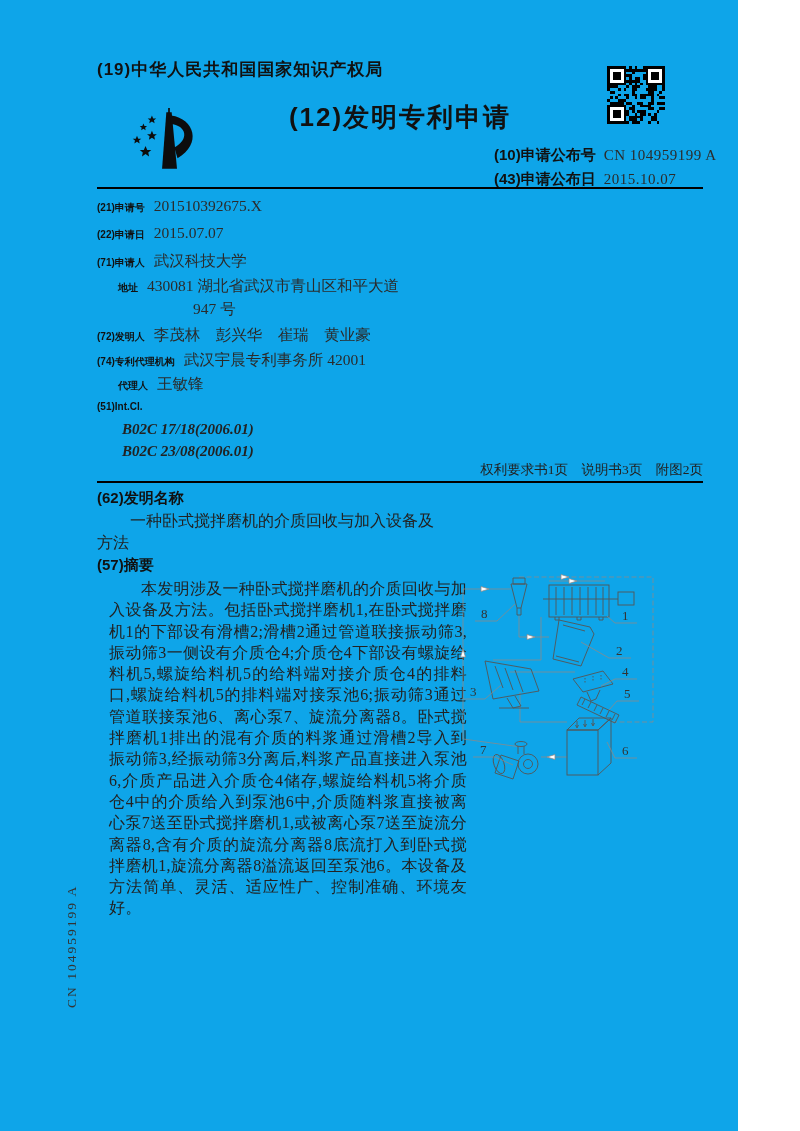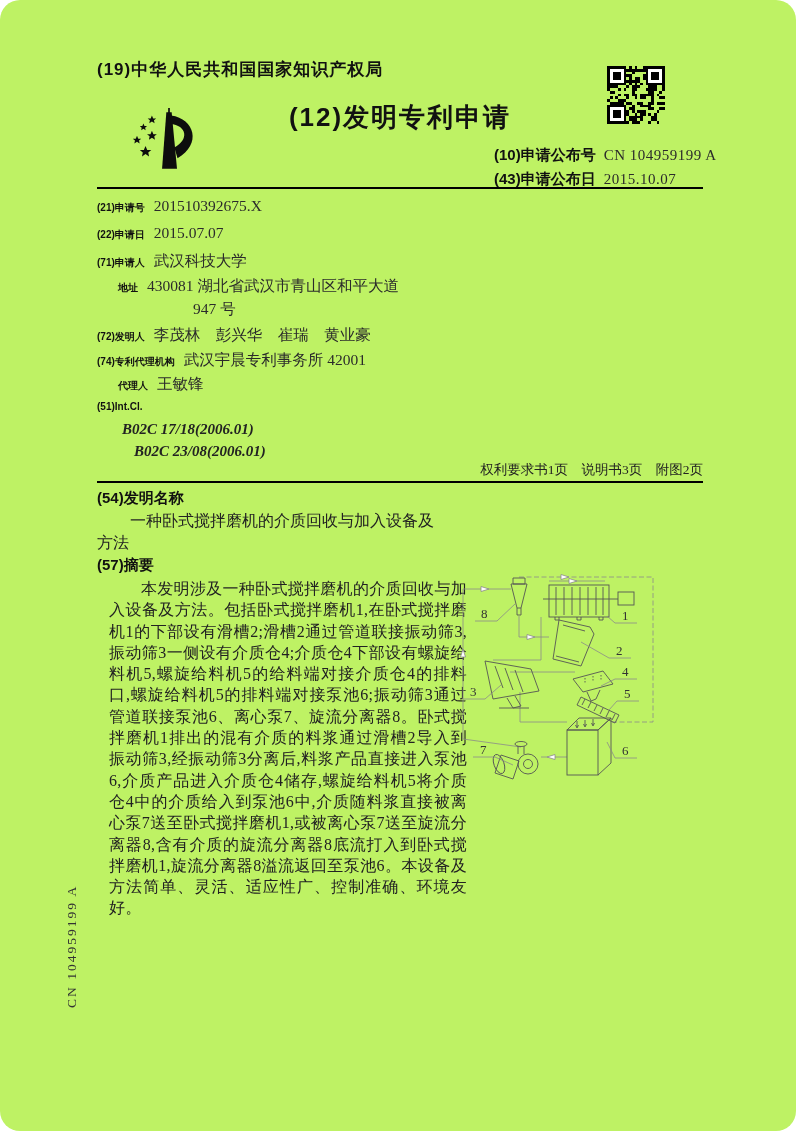--- a/index.html
+++ b/index.html
@@ -1,18 +1,18 @@
 <!DOCTYPE html>
 <html><head>
 <meta charset="utf-8">
 <style>
   html,body{margin:0;padding:0;background:#ffffff;}
   .page{
-    position:relative;width:796px;height:1131px;background:#bef264;overflow:hidden;
-    font-family:"Liberation Serif","DejaVu Serif",serif;color:#1a1a1a;border-radius:20px;
+    position:relative;width:738px;height:1131px;background:#0ea5e9;overflow:hidden;
+    font-family:"Liberation Serif","DejaVu Serif",serif;color:#1a1a1a;
   }
   .abs{position:absolute;}
   .lbl{font-family:"Liberation Sans","DejaVu Sans",sans-serif;font-weight:bold;color:#111;}
   .val{font-family:"Liberation Serif","DejaVu Serif",serif;color:#2b2b2b;}
   .office{left:97px;top:58px;font-size:17px;letter-spacing:1px;}
   .doctype{left:200px;top:100px;width:400px;text-align:center;font-size:26px;letter-spacing:2px;}
   .qr{left:607px;top:66px;width:58px;height:58px;}
   .logo{left:126px;top:108px;width:86px;height:64px;}
   .pubinfo{left:494px;top:143px;font-size:15px;line-height:24px;}
   .pubrow{display:flex;gap:8px;white-space:nowrap;}
@@ -26,21 +26,21 @@
   .r21{left:97px;top:197px;}
   .r22{left:97px;top:224px;}
   .r71{left:97px;top:251px;}
   .raddr{left:118px;top:276px;}
   .raddr2{left:180px;top:299px;margin-left:13px;}
   .r72{left:97px;top:325px;}
   .r74{left:97px;top:350px;}
   .ragent{left:118px;top:374px;}
   .r51{left:97px;top:397px;}
   .rcls1{left:122px;top:421px;}
-  .rcls2{left:134px;top:443px;text-align:center;}
+  .rcls2{left:122px;top:443px;text-align:center;}
   .cls{font-style:italic;font-weight:bold;font-size:15px;color:#222;}
   .pages{left:97px;top:461px;width:606px;text-align:right;font-size:13.5px;color:#222;}
   .s54{left:97px;top:489px;font-size:15px;}
   .title1{left:130px;top:511px;font-size:16px;color:#222;}
   .title2{left:97px;top:533px;font-size:16px;color:#222;}
   .s57{left:97px;top:556px;font-size:15px;}
   .abstract{
     left:97px;top:578px;width:358px;font-size:16px;line-height:21.3px;
     text-align:justify;text-indent:2em;letter-spacing:0.3px;color:#222;margin-left:12px;
   }
@@ -278,21 +278,21 @@
   <div class="abs row rcls1">
     <span class="cls">B02C 17/18(2006.01)</span>
   </div>
   <div class="abs row rcls2">
     <span class="cls">B02C 23/08(2006.01)</span>
   </div>
   <div class="abs pages val">权利要求书1页　说明书3页　附图2页</div>
 
   <div class="abs rule rule2"></div>
 
-  <div class="abs s54 lbl">(54)发明名称</div>
+  <div class="abs s54 lbl">(62)发明名称</div>
   <div class="abs title1 val">一种卧式搅拌磨机的介质回收与加入设备及</div>
   <div class="abs title2 val">方法</div>
   <div class="abs s57 lbl">(57)摘要</div>
   <div class="abs abstract">本发明涉及一种卧式搅拌磨机的介质回收与加入设备及方法。包括卧式搅拌磨机1,在卧式搅拌磨机1的下部设有滑槽2;滑槽2通过管道联接振动筛3,振动筛3一侧设有介质仓4;介质仓4下部设有螺旋给料机5,螺旋给料机5的给料端对接介质仓4的排料口,螺旋给料机5的排料端对接泵池6;振动筛3通过管道联接泵池6、离心泵7、旋流分离器8。卧式搅拌磨机1排出的混有介质的料浆通过滑槽2导入到振动筛3,经振动筛3分离后,料浆产品直接进入泵池6,介质产品进入介质仓4储存,螺旋给料机5将介质仓4中的介质给入到泵池6中,介质随料浆直接被离心泵7送至卧式搅拌磨机1,或被离心泵7送至旋流分离器8,含有介质的旋流分离器8底流打入到卧式搅拌磨机1,旋流分离器8溢流返回至泵池6。本设备及方法简单、灵活、适应性广、控制准确、环境友好。</div>
 
   <div class="abs figwrap">
     <svg viewBox="0 0 250 250" width="250" height="250">
 
       <g stroke="#8a8a8a" fill="none" stroke-width="0.8">
         <path d="M64,19 H198 V164 H156" stroke-dasharray="5 2.5"></path>

